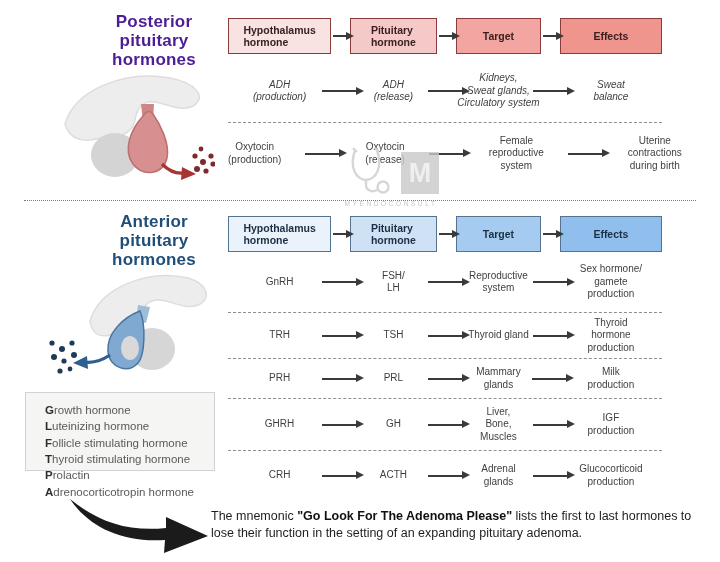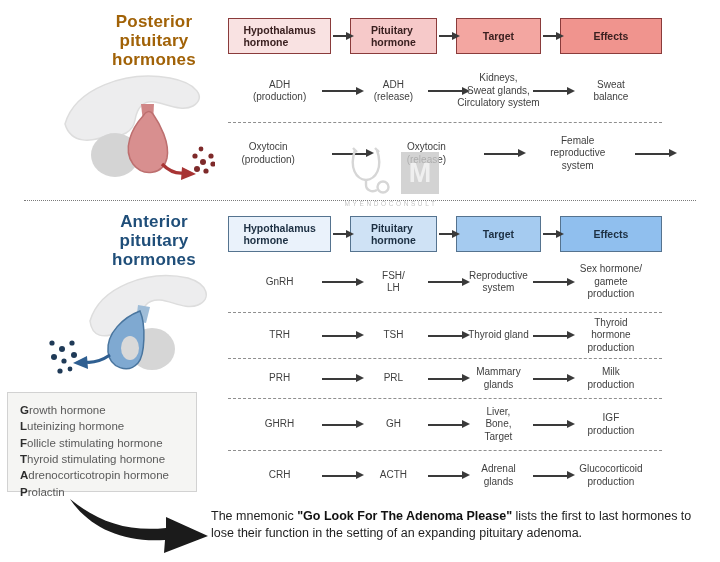--- a/index.html
+++ b/index.html
@@ -1,21 +1,21 @@
 <!DOCTYPE html>
 <html><head>
 <meta charset="utf-8">
 <style>
   * { margin:0; padding:0; box-sizing:border-box; }
   body { font-family:"Liberation Sans", sans-serif; background:#ffffff; }
   .canvas { position:relative; width:720px; height:562px; background:#ffffff; overflow:hidden; }
 
   
   .sec-title { position:absolute; width:140px; text-align:center; font-size:17px; font-weight:bold; line-height:1.12; letter-spacing:.2px; }
-  .sec-title.red  { left:84px; top:12px;  color:#a16207; }
+  .sec-title.red  { left:84px; top:12px;  color:#4c1d95; }
   .sec-title.blue { left:84px; top:212px; color:#1f4e79; }
 
   
   .flowtable { position:absolute; left:228px; width:434px; }
   .flowtable.post { top:18px; }
   .flowtable.ant  { top:216px; }
   .frow { display:flex; align-items:center; }
   .hrow { height:36px; }
   .cell { text-align:center; font-size:10px; color:#3f3f3f; line-height:1.25; white-space:pre-line; }
   .c1 { width:111px; } .c2 { width:94px; } .c3 { width:92px; } .c4 { width:110px; }
@@ -27,42 +27,42 @@
   .ant .hb1 { background:#eaf2fb; } .ant .hb2 { background:#cfe2f5; }
   .ant .hb3 { background:#a5cbf0; } .ant .hb4 { background:#90bfee; }
 
   .acell { width:20px; display:flex; align-items:center; justify-content:center; overflow:visible; }
   .arrow { position:relative; display:block; height:2px; background:#3a3a3a; width:36px; margin:0 -9px; }
   .hrow .arrow { width:15px; margin:0; }
   .arrow::after { content:''; position:absolute; right:-6px; top:-3.5px; border-left:8px solid #3a3a3a; border-top:4.5px solid transparent; border-bottom:4.5px solid transparent; }
 
   .rows > .frow { border-top:0; }
   .rows > .frow + .frow { border-top:1px dashed #8f8f8f; }
-  .post .rows .frow:nth-child(1){ height:62px; }
+  .post .rows .frow:nth-child(1){ height:62px;font-style:italic; }
   .post .rows .frow:nth-child(2){ height:62px;gap:33px; }
   .ant .rows .frow:nth-child(1){ height:60px; }
   .ant .rows .frow:nth-child(2){ height:46px; }
-  .ant .rows .frow:nth-child(3){ height:40px; }
+  .ant .rows .frow:nth-child(3){ height:40px;justify-content:flex-end; }
   .ant .rows .frow:nth-child(4){ height:52px; }
   .ant .rows .frow:nth-child(5){ height:50px; }
   .post .rows { margin-top:6px; }
 
   
   .divider { position:absolute; left:24px; right:24px; top:200px; border-top:1.5px dotted #7a7a7a; }
 
   
   .wm { position:absolute; left:330px; top:146px; width:122px; text-align:center; }
   .wm-row { display:flex; align-items:flex-end; justify-content:center; gap:8px; }
   .wm-m { width:38px; height:42px; background:#c9c9c9; opacity:.8; display:flex; align-items:center; justify-content:center;
           color:#ececec; font-weight:bold; font-size:27px; }
   .wm-brand { margin-top:6px; font-size:6.5px; letter-spacing:2.6px; color:#c6c6c6; }
 
   
-  .mnlist { position:absolute; left:7px; top:392px; width:190px; height:100px; background:#f5f5f3;
-            border:1px solid #d2d2d2; padding:9px 12px; }
+  .mnlist { position:absolute; left:25px; top:392px; width:190px; height:79px; background:#f5f5f3;
+            border:1px solid #d2d2d2; padding:9px 19px; }
   .mnitem { font-size:11.5px; color:#5a5a5a; line-height:1.42; white-space:nowrap; }
   .mnitem b { color:#2d2d2d; }
 
   
   .footnote { position:absolute; left:211px; top:508px; width:488px; font-size:12.5px; color:#1e1e1e; line-height:1.35; }
   .footnote b { color:#111; }
 
   .illus { position:absolute; }
   .illus.post { left:55px; top:64px; }
   .illus.ant { left:38px; top:263px; }
@@ -142,20 +142,23 @@
 (release)</div>
         <div class="acell">
             <span class="arrow"></span>
           </div>
         <div class="cell c3">Female
 reproductive
 system</div>
         <div class="acell">
             <span class="arrow"></span>
           </div>
+        <div class="cell c4">Uterine
+contractions
+during birth</div>
       </div>
     </div>
   </div>
 
   <div class="wm">
     <div class="wm-row">
       <svg width="50" height="48" viewBox="0 0 50 48">
         <path d="M12,4 C6,22 13,33 23,34 C33,33 40,22 34,4" stroke="#d6d6d6" stroke-width="2.4" fill="none"></path>
         <path d="M10,2 L14,6 M32,2 L36,6" stroke="#d6d6d6" stroke-width="2.4" fill="none"></path>
         <path d="M23,34 L23,39 C23,44 29,47 34,44" stroke="#d6d6d6" stroke-width="2.4" fill="none"></path>
@@ -266,21 +269,21 @@
         <div class="cell c1">GHRH</div>
         <div class="acell">
             <span class="arrow"></span>
           </div>
         <div class="cell c2">GH</div>
         <div class="acell">
             <span class="arrow"></span>
           </div>
         <div class="cell c3">Liver,
 Bone,
-Target</div>
+Muscles</div>
         <div class="acell">
             <span class="arrow"></span>
           </div>
         <div class="cell c4">IGF
 production</div>
       </div>
       <div class="frow">
         <div class="cell c1">CRH</div>
         <div class="acell">
             <span class="arrow"></span>
@@ -298,22 +301,22 @@
 production</div>
       </div>
     </div>
   </div>
 
   <div class="mnlist">
     <div class="mnitem"><b>G</b><span>rowth hormone</span></div>
     <div class="mnitem"><b>L</b><span>uteinizing hormone</span></div>
     <div class="mnitem"><b>F</b><span>ollicle stimulating hormone</span></div>
     <div class="mnitem"><b>T</b><span>hyroid stimulating hormone</span></div>
+    <div class="mnitem"><b>P</b><span>rolactin</span></div>
     <div class="mnitem"><b>A</b><span>drenocorticotropin hormone</span></div>
-    <div class="mnitem"><b>P</b><span>rolactin</span></div>
   </div>
 
   <svg class="swoosh-arrow" width="148" height="58" viewBox="0 0 148 58">
     <path d="M4,3 C32,26 62,36 100,32 L100,21 L142,40 L98,57 L99,44 C55,47 22,30 4,3 Z" fill="#1b1b1b"></path>
   </svg>
 
   <p class="footnote"><span>The mnemonic </span><b>"Go Look For The Adenoma Please"</b><span> lists the first to last hormones to lose their function in the setting of an expanding pituitary adenoma.</span></p>
 
 </div>
 

